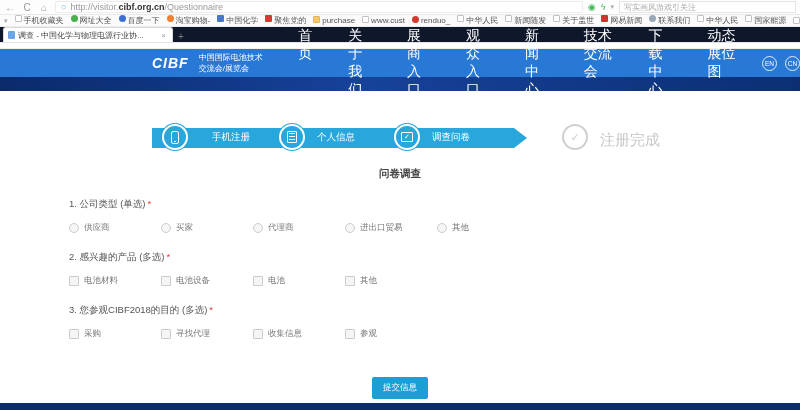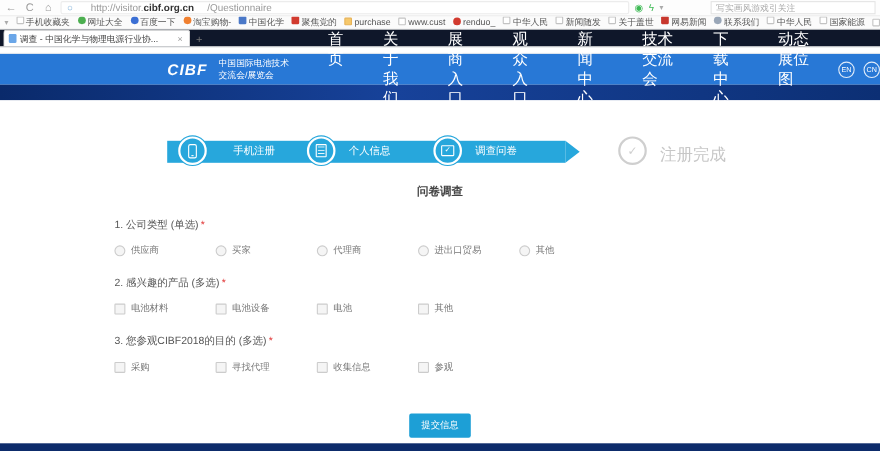--- a/index.html
+++ b/index.html
@@ -5,25 +5,25 @@
   * { margin:0; padding:0; box-sizing:border-box; }
   html,body { width:800px; height:410px; overflow:hidden; }
   body { font-family:"Liberation Sans","DejaVu Sans",sans-serif; background:#fff; position:relative; }
 
   
   .addr-row { height:15px; display:flex; align-items:center; background:#fdfdfd; border-bottom:1px solid #e8e8e8; padding:0 4px; gap:5px; font-size:9px; color:#888; }
   .nav-btn { width:12px; text-align:center; color:#9a9a9a; font-size:10px; line-height:15px; cursor:pointer; }
   .url-bar { flex:1; display:flex; align-items:center; gap:4px; height:12px; padding:0 5px; background:#fff; border:1px solid #ececec; border-radius:2px; font-size:9px; }
   .site-ico { color:#7fb0d8; font-size:9px; }
   .url-host { color:#333; font-weight:bold; }
-  .url-dim { color:#999;margin-left:12px; }
+  .url-dim { color:#999; }
   .addr-right { display:flex; align-items:center; gap:5px; }
   .g-ico { color:#3db954; font-size:9px; }
   .caret { color:#aaa; font-size:7px; }
-  .hot-search { width:150px; height:12px; border:1px solid #e4e4e4; font-size:8px; padding:0 4px; color:#777; outline:none;margin-left:38px; }
+  .hot-search { width:177px; height:12px; border:1px solid #e4e4e4; font-size:8px; padding:0 4px; color:#777; outline:none; }
   .hot-search::placeholder { color:#aaa; }
 
   .bm-row { height:12px; display:flex; align-items:center; background:#fbfbfb; border-bottom:1px solid #ececec; padding:0 4px; gap:7px; font-size:8px; color:#555; white-space:nowrap; overflow:hidden; }
   .bm { display:inline-flex; gap:2px; cursor:pointer; }
   .fav { width:7px; height:7px; display:inline-block; border-radius:1px; }
   .fav.page { border:1px solid #c3c3c3; background:#fff; }
   .fav.folder { background:#f6c86b; border:1px solid #e7b257; }
   .fav.circ { border-radius:50%; }
   .bm-spacer { flex:1; }
 
@@ -53,21 +53,21 @@
   .step-label { position:absolute; top:10px; color:#fff; font-size:9.5px; }
   .ico-phone { width:8px; height:13px; border:1.5px solid #fff; border-radius:2px; position:relative; }
   .ico-phone:after { content:""; position:absolute; bottom:1px; left:2px; right:2px; height:1px; background:#fff; }
   .ico-doc { width:10px; height:12px; border:1.5px solid #fff; border-radius:1px; background:repeating-linear-gradient(180deg,transparent 0 2px,#fff 2px 3px); background-size:6px 3px; background-position:1px 2px; background-repeat:repeat-y; }
   .ico-survey { width:12px; height:10px; border:1.5px solid #fff; border-radius:1px; color:#fff; font-size:7px; line-height:8px; text-align:center; }
   .step-done-circle { position:absolute; left:562px; top:3px; width:26px; height:26px; border-radius:50%; background:#fff; border:2px solid #cfcfcf; color:#cfcfcf; font-size:11px; display:flex; align-items:center; justify-content:center; }
   .step-done-label { position:absolute; left:600px; top:10px; color:#c7c7c7; font-size:15px; }
 
   
   .form-title { text-align:center; font-size:10.5px; font-weight:bold; color:#444; margin-top:12px; }
-  .question { margin-left:104px; }
+  .question { margin-left:69px; }
   .q-label { font-size:9.5px; color:#555; margin-top:17px; }
   .req { color:#e23c3c; margin-left:2px; }
   .opts { margin-top:11px; display:flex; }
   .opt { display:inline-flex; align-items:center; gap:5px; width:92px; font-size:8.5px; color:#777; cursor:pointer; }
   .radio { width:10px; height:10px; border:1px solid #ccc; border-radius:50%; background:#f5f5f5; }
   .chk { width:10px; height:10px; border:1px solid #ccc; border-radius:1px; background:#f5f5f5; }
   .submit-row { text-align:center; margin-top:36px; }
   .submit-btn { display:inline-block; background:#1d9fd6; color:#fff; border:none; font-size:8.5px; padding:5px 11px; border-radius:2px; cursor:pointer; font-family:inherit; }
 
   .footer { position:absolute; left:0; bottom:0; width:800px; height:7px; background:#0d2c6b; }

